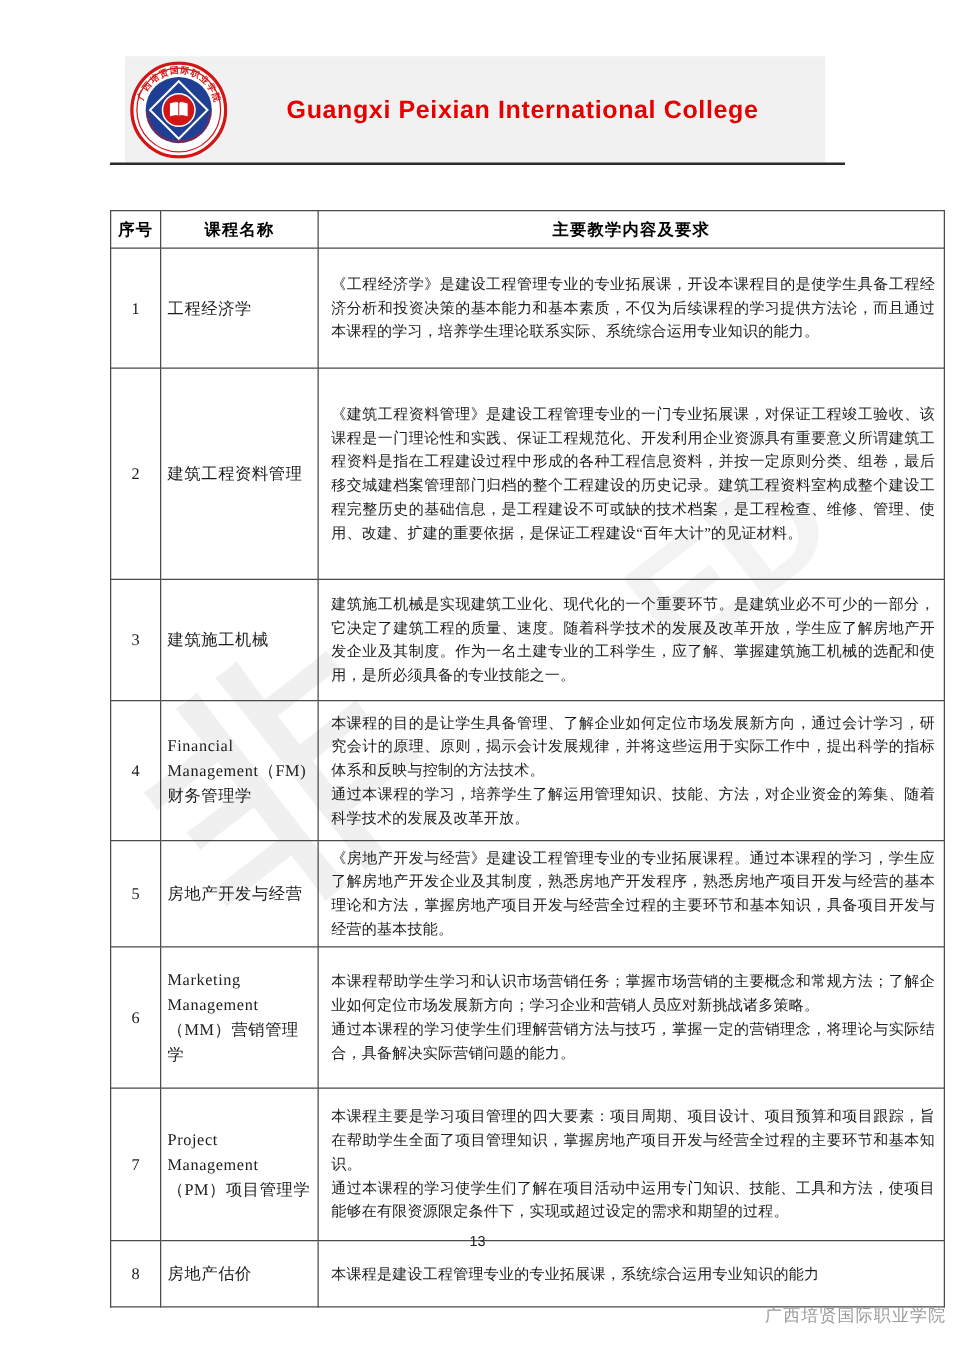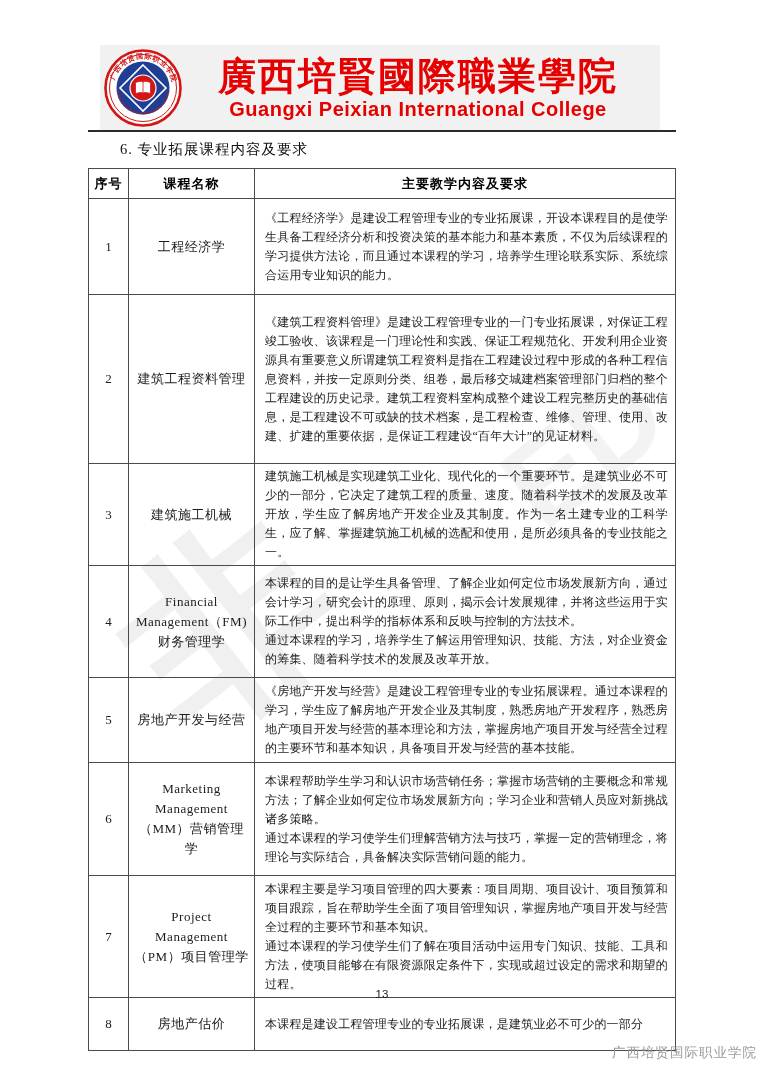--- a/index.html
+++ b/index.html
@@ -34,37 +34,37 @@
     border-top:2px solid #2b2b2b;
   }
   
   .section-title{
     position:absolute;left:120px;top:140px;
     font-size:14.5px;letter-spacing:1px;color:#111;
   }
   
   table.course{
     position:absolute;left:88px;top:168px;
-    width:588px;border-collapse:collapse;table-layout:fixed;
+    width:668px;border-collapse:collapse;table-layout:fixed;
     background:transparent;
   }
   table.course th,table.course td{
     border:1px solid #4a4a4a;
     vertical-align:middle;
     font-family:"Liberation Serif","DejaVu Serif",serif;
   }
   table.course th{
     font-size:13px;font-weight:bold;height:27px;text-align:center;
     letter-spacing:1px;color:#000;
   }
   .col-no{width:40px;}
   .col-name{width:126px;}
   td.cell-no{text-align:center;font-size:13px;}
   td.cell-name{
-    text-align:center;font-size:13px;line-height:20px;padding:16px 5px;
+    text-align:left;font-size:13px;line-height:20px;padding:16px 5px;
     letter-spacing:.5px;
   }
   td.cell-desc{
     font-size:12px;line-height:19px;
     padding:3px 7px 3px 10px;text-align:justify;
     letter-spacing:.2px;
   }
   td.cell-desc .para{margin:0;text-align:justify;}
   
   .page-number{
@@ -116,28 +116,26 @@
         </defs>
         <text font-size="7" fill="#d21616" font-weight="bold" letter-spacing="1">
           <textPath href="#arcTop" startOffset="8%">广西培贤国际职业学院</textPath>
         </text>
         <text font-size="3.4" fill="#d21616" font-weight="bold">
           <textPath href="#arcBottom" startOffset="2%">GUANGXI PEIXIAN INTERNATIONAL COLLEGE</textPath>
         </text>
       </svg>
     </div>
     <div class="titles">
-      <div class="college-cn">廣西培賢國際職業學院</div>
       <div class="college-en">Guangxi Peixian International College</div>
     </div>
   </div>
 
   <div class="rule"></div>
 
-  <div class="section-title">6. 专业拓展课程内容及要求</div>
 
   <table class="course">
     <colgroup>
       <col class="col-no">
         <col class="col-name">
         <col>
     </colgroup>
     <thead>
       <tr>
         <th>序号</th>
@@ -195,21 +193,21 @@
           <td class="cell-name">Project Management（PM）项目管理学</td>
           <td class="cell-desc">
             <div class="para">本课程主要是学习项目管理的四大要素：项目周期、项目设计、项目预算和项目跟踪，旨在帮助学生全面了项目管理知识，掌握房地产项目开发与经营全过程的主要环节和基本知识。</div>
             <div class="para">通过本课程的学习使学生们了解在项目活动中运用专门知识、技能、工具和方法，使项目能够在有限资源限定条件下，实现或超过设定的需求和期望的过程。</div>
           </td>
         </tr>
         <tr>
           <td class="cell-no" style="height: 26px;">8</td>
           <td class="cell-name">房地产估价</td>
           <td class="cell-desc">
-            <div class="para">本课程是建设工程管理专业的专业拓展课，是建筑业必不可少的一部分</div>
+            <div class="para">本课程是建设工程管理专业的专业拓展课，系统综合运用专业知识的能力</div>
           </td>
         </tr>
       </tbody>
   </table>
 
   <div class="page-number">13</div>
 
   <div class="footer-name">广西培贤国际职业学院</div>
 </div>
 

